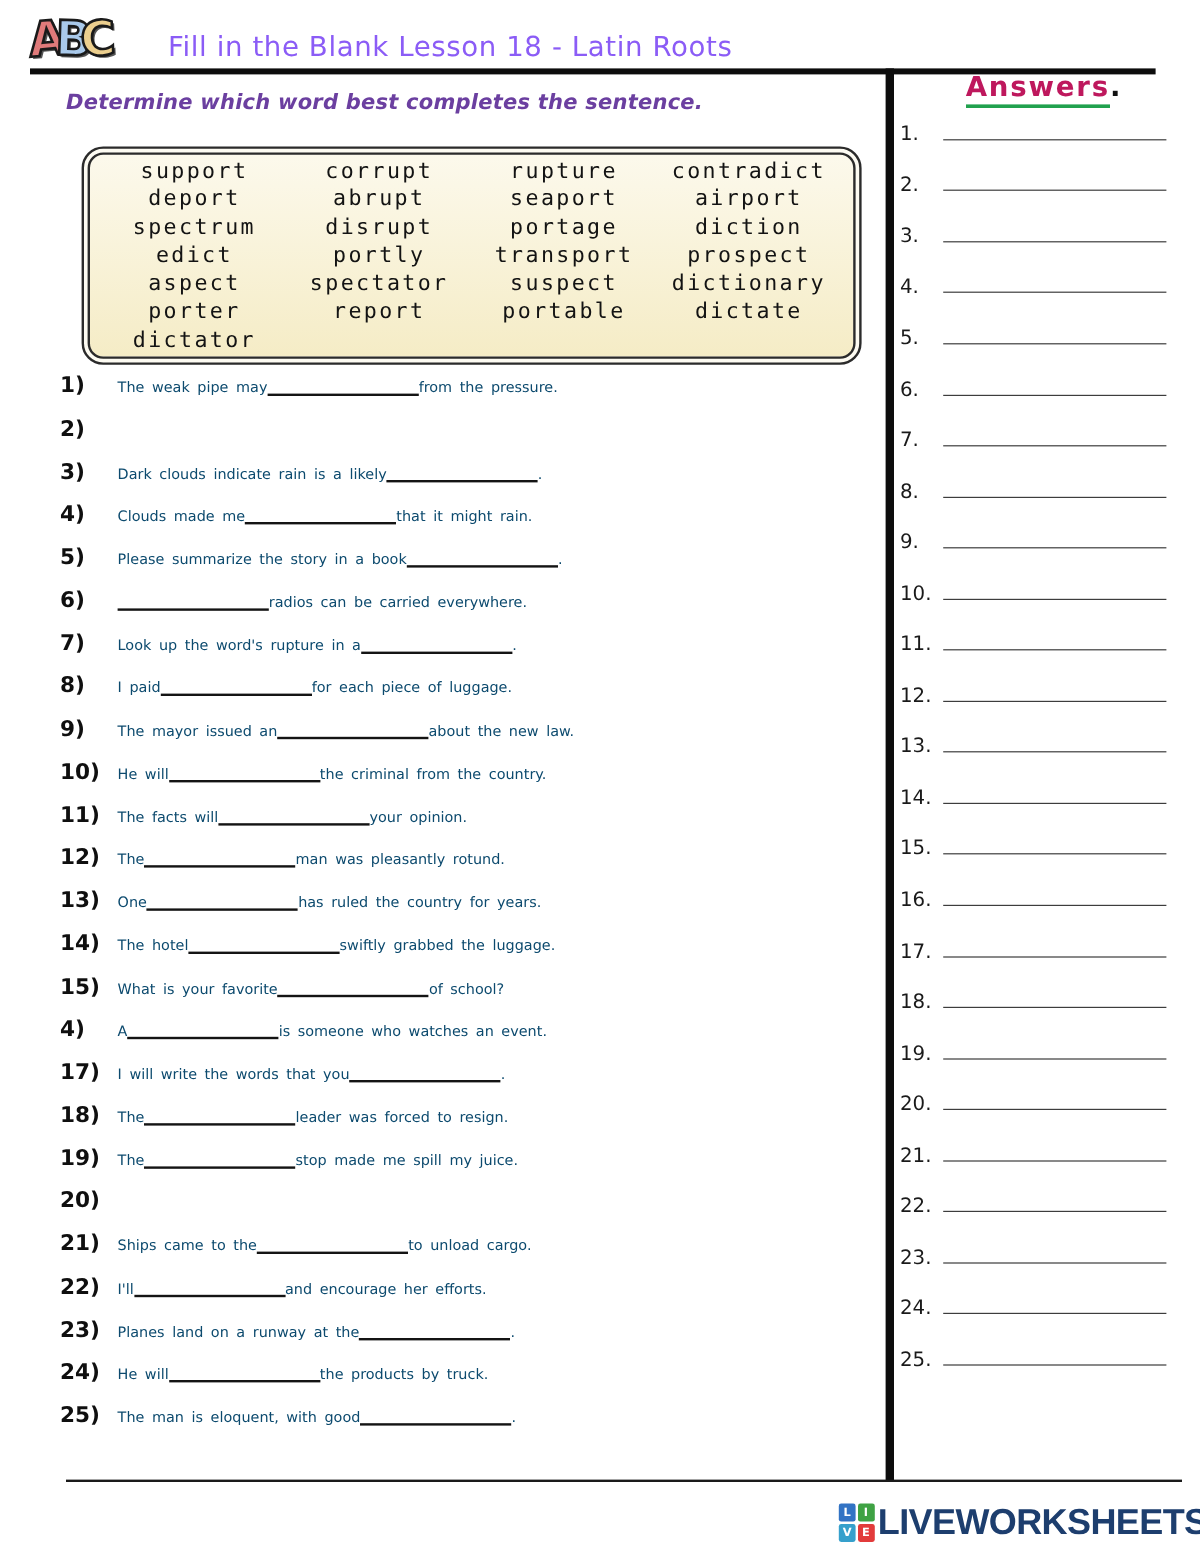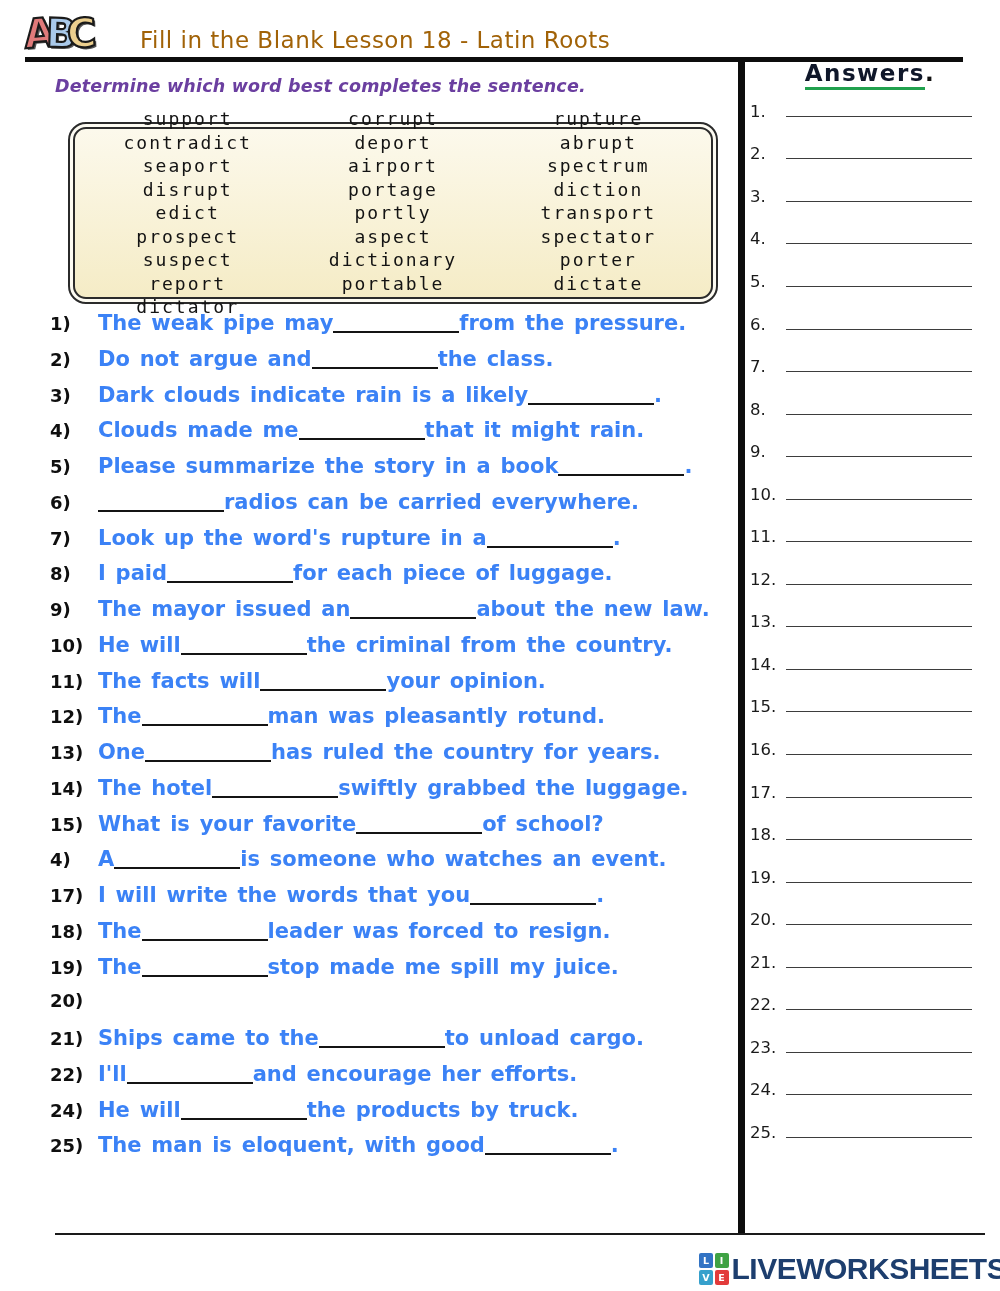--- a/index.html
+++ b/index.html
@@ -11,53 +11,53 @@
   
   .abc-logo{position:absolute;left:24px;top:6px;width:100px;height:54px;
     font-family:"DejaVu Sans",sans-serif;font-weight:900;font-size:40px;line-height:54px;
     white-space:nowrap;user-select:none;}
   .abc-logo span{display:inline-block;-webkit-text-stroke:2.2px #1a1a1a;text-shadow:2px 2px 0 #555;}
   .abc-a{color:#e07a7a;transform:rotate(-5deg);}
   .abc-b{color:#a9c9ea;margin-left:-9px;transform:rotate(2deg);}
   .abc-c{color:#eccf8e;margin-left:-9px;transform:rotate(-3deg);}
 
   .title{position:absolute;left:140px;top:27px;font-size:23px;letter-spacing:.5px;
-    color:#a16207;font-family:"DejaVu Sans",sans-serif;white-space:nowrap;}
+    color:#8b5cf6;font-family:"DejaVu Sans",sans-serif;white-space:nowrap;}
 
   .rule-top{position:absolute;left:25px;top:57px;width:938px;height:5px;background:#0d0d0d;}
   .rule-vert{position:absolute;left:738px;top:57px;width:7px;height:1178px;background:#0d0d0d;}
   .rule-bottom{position:absolute;left:55px;top:1233px;width:930px;height:2px;background:#1a1a1a;}
 
   
   .instruction{position:absolute;left:55px;top:76px;width:660px;margin:0;
     font-size:17.5px;font-weight:700;font-style:italic;color:#6b3fa0;letter-spacing:.2px;}
 
   .word-bank{position:absolute;left:68px;top:122px;width:650px;height:182px;
     border:2.5px solid #2b2b2b;border-radius:18px;padding:3px;box-sizing:border-box;
     background:#fdfbf2;}
   .word-bank-inner{width:100%;height:100%;box-sizing:border-box;
     border:2px solid #2b2b2b;border-radius:13px;
     background:linear-gradient(#fcf9ec,#f5ecc6);
-    display:grid;grid-template-columns:repeat(3,1fr);align-content:center;
+    display:grid;grid-template-columns:repeat(4,1fr);align-content:center;
     padding:4px 10px;row-gap:0;}
   .word-bank-cell{display:block;text-align:center;font-family:"DejaVu Sans Mono",monospace;
     font-size:18px;letter-spacing:2px;line-height:23.5px;color:#131313;white-space:nowrap;}
 
   
   .questions{position:absolute;left:50px;top:311px;width:690px;}
   .q-row{display:flex;align-items:baseline;height:35.75px;white-space:nowrap;}
   .q-num{flex:0 0 48px;font-weight:700;font-size:18px;color:#0f0f0f;}
-  .q-text{font-size:21px;color:#3b82f6;word-spacing:2.5px;font-weight:bold;}
+  .q-text{font-size:12px;color:#0c4a6e;word-spacing:2.5px;}
   .blank{display:inline-block;width:126px;height:2px;border-bottom:2.3px solid #141414;
     vertical-align:-3px;}
 
   
   .answers-head{position:absolute;left:750px;top:60px;width:240px;text-align:center;margin:0;
     font-size:23px;font-weight:700;letter-spacing:1.5px;white-space:nowrap;}
-  .answers-head .green{color:#0f172a;border-bottom:3.5px solid #21a14e;padding-bottom:1px;}
+  .answers-head .green{color:#be185d;border-bottom:3.5px solid #21a14e;padding-bottom:1px;}
   .answers-head .dot{color:#111;}
   .answer-list{position:absolute;left:750px;top:99px;width:222px;}
   .answer-item{display:flex;align-items:baseline;height:42.55px;}
   .answer-num{flex:0 0 36px;font-size:16.5px;color:#1a1a1a;}
   .answer-line{flex:1 1 auto;border-bottom:1.6px solid #3d3d3d;height:1.05em;}
 
   
   .brand{position:absolute;left:699px;top:1252px;display:flex;align-items:center;}
   .brand-grid{display:grid;grid-template-columns:14px 14px;grid-template-rows:15px 15px;
     gap:1.5px;margin-right:3px;}
@@ -117,21 +117,20 @@
       </div>
   </div>
 
   <div class="questions" id="questions">
       <div class="q-row">
         <span class="q-num">1)</span>
         <span class="q-text"><span>The weak pipe may</span><span class="blank"></span><span>from the pressure.</span></span>
       </div>
       <div class="q-row">
         <span class="q-num">2)</span>
-        <span class="q-text"><span>Do not argue and</span><span class="blank"></span><span>the class.</span></span>
       </div>
       <div class="q-row">
         <span class="q-num">3)</span>
         <span class="q-text"><span>Dark clouds indicate rain is a likely</span><span class="blank"></span><span>.</span></span>
       </div>
       <div class="q-row">
         <span class="q-num">4)</span>
         <span class="q-text"><span>Clouds made me</span><span class="blank"></span><span>that it might rain.</span></span>
       </div>
       <div class="q-row">
@@ -197,20 +196,24 @@
       <div class="q-row">
         <span class="q-num">20)</span>
       </div>
       <div class="q-row">
         <span class="q-num">21)</span>
         <span class="q-text"><span>Ships came to the</span><span class="blank"></span><span>to unload cargo.</span></span>
       </div>
       <div class="q-row">
         <span class="q-num">22)</span>
         <span class="q-text"><span>I'll</span><span class="blank"></span><span>and encourage her efforts.</span></span>
+      </div>
+      <div class="q-row">
+        <span class="q-num">23)</span>
+        <span class="q-text"><span>Planes land on a runway at the</span><span class="blank"></span><span>.</span></span>
       </div>
       <div class="q-row">
         <span class="q-num">24)</span>
         <span class="q-text"><span>He will</span><span class="blank"></span><span>the products by truck.</span></span>
       </div>
       <div class="q-row">
         <span class="q-num">25)</span>
         <span class="q-text"><span>The man is eloquent, with good</span><span class="blank"></span><span>.</span></span>
       </div>
     </div>

